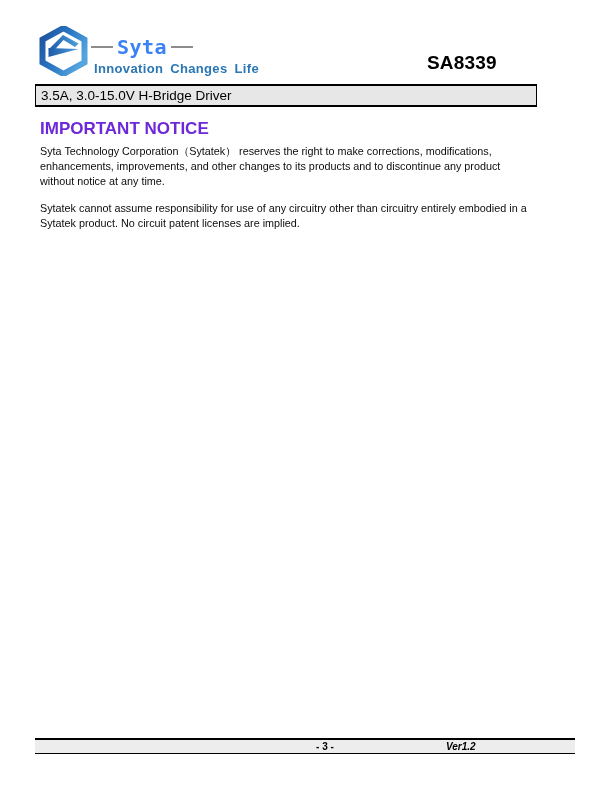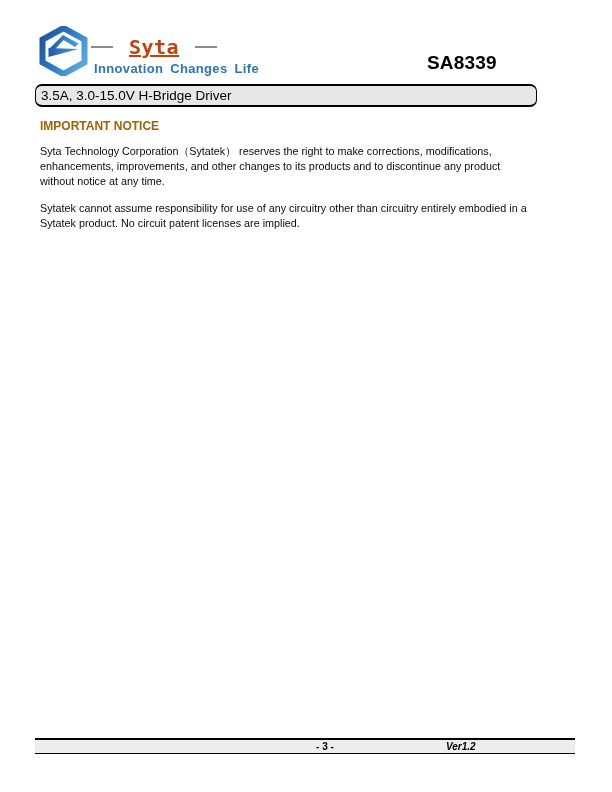--- a/index.html
+++ b/index.html
@@ -42,24 +42,23 @@
     display: inline-block;
     width: 22px;
     height: 2.5px;
     background: #8c8c8c;
   }
   .brand-name {
     font-family: "DejaVu Sans Mono", monospace;
     font-weight: bold;
     font-size: 20px;
     line-height: 22px;
-    color: #c2410c;
-    margin: 0 16px;
+    color: #3b82f6;
+    margin: 0 4px;
     letter-spacing: 0.5px;
-    text-decoration: underline;
   }
   .brand-tagline {
     margin-top: 2px;
     padding-left: 3px;
     font-size: 13px;
     font-weight: bold;
     letter-spacing: 0.35px;
     word-spacing: 3px;
     color: #2a77b5;
     white-space: nowrap;
@@ -81,37 +80,36 @@
     top: 84px;
     width: 500px;
     height: 19px;
     background: #e7e7e7;
     border-top: 2px solid #000000;
     border-bottom: 2px solid #000000;
     border-left: 1.5px solid #000000;
     border-right: 1.5px solid #000000;
     display: flex;
     align-items: center;
-    border-radius: 7px;
   }
   .title-bar-text {
     padding-left: 5px;
     font-size: 13.5px;
     color: #000000;
     white-space: nowrap;
   }
 
   
   .notice-heading {
     position: absolute;
     left: 40px;
     top: 119px;
-    font-size: 12px;
-    font-weight: bold;
-    color: #a16207;
+    font-size: 17px;
+    font-weight: bold;
+    color: #6d28d9;
     white-space: nowrap;
   }
   .para {
     position: absolute;
     left: 40px;
     font-size: 10.8px;
     line-height: 14.8px;
     color: #0c0c0c;
   }
   .para-1 { top: 144px; }

